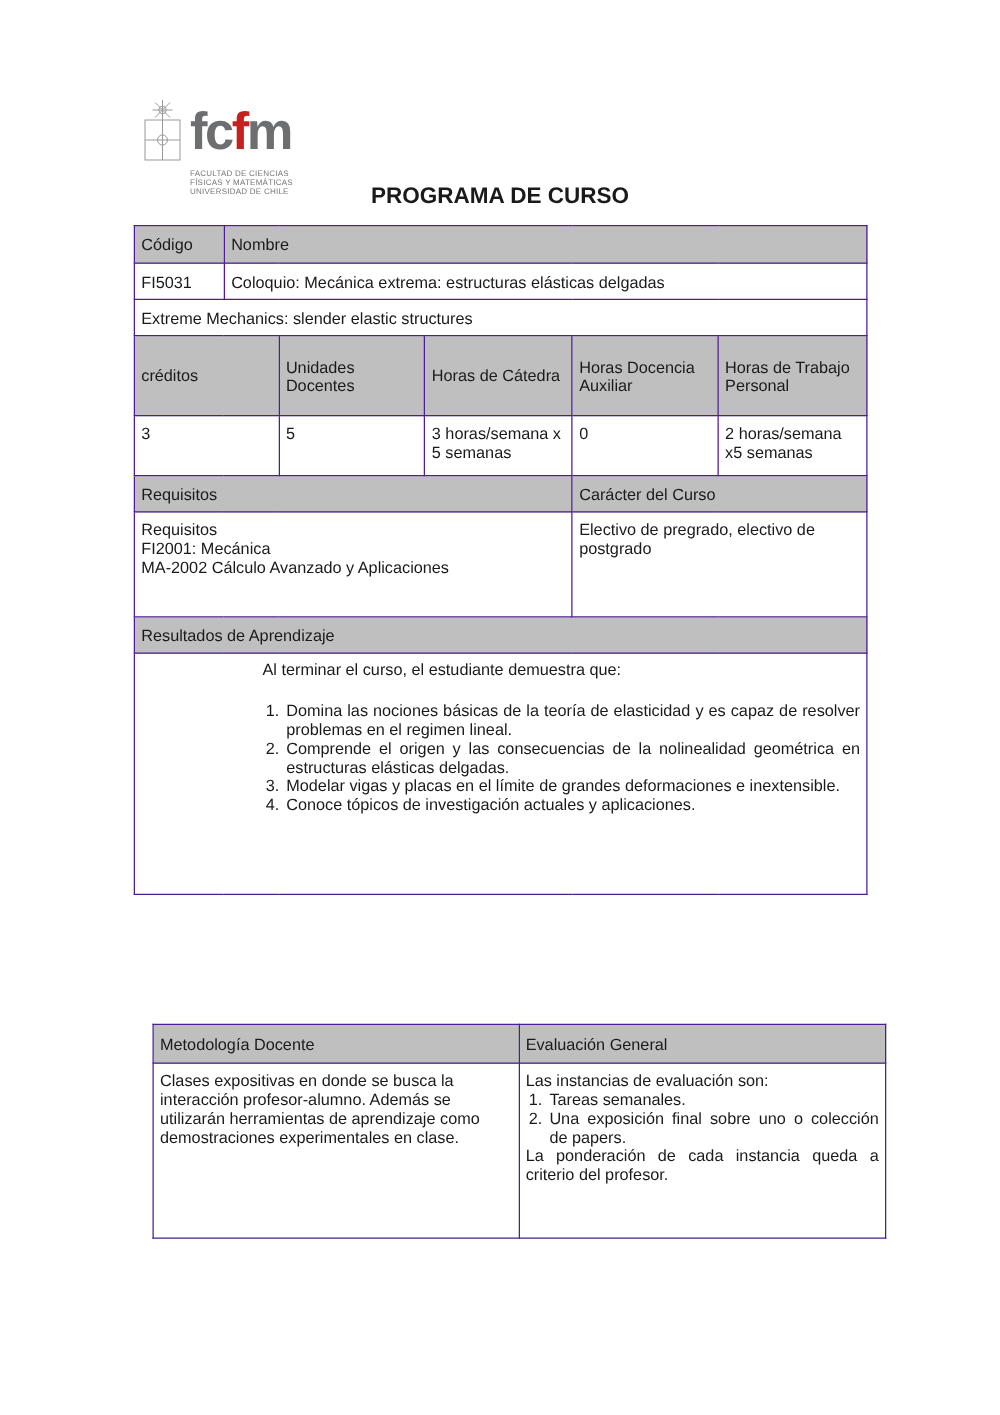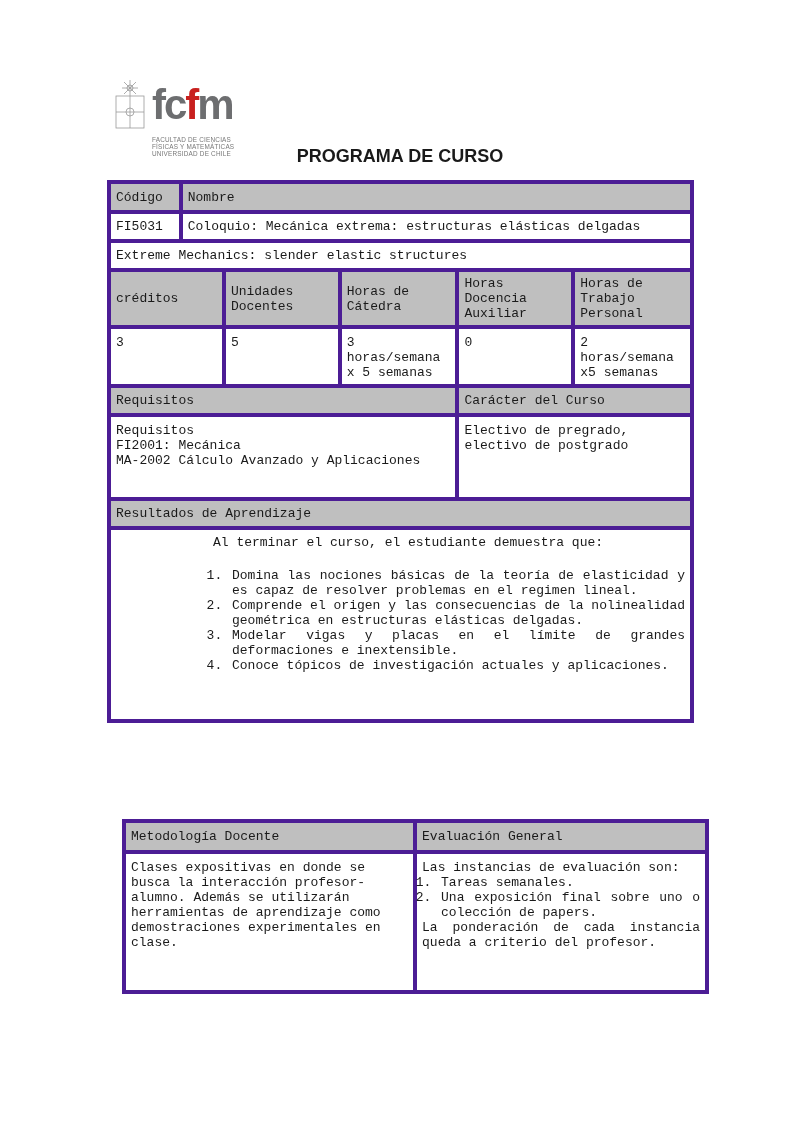--- a/index.html
+++ b/index.html
@@ -4,21 +4,21 @@
 <style>
   html,body{margin:0;padding:0;background:#ffffff;}
   body{width:800px;height:1132px;position:relative;font-family:"Liberation Sans",sans-serif;color:#1a1a1a;overflow:hidden;}
   .logo{position:absolute;left:112px;top:46px;width:130px;height:86px;margin-top:32px;}
   .crest{position:absolute;left:0;top:0;width:36px;height:54px;}
   .fcfm{position:absolute;left:40px;top:6px;font-family:"Liberation Sans",sans-serif;font-size:42px;font-weight:bold;color:#6d6e70;letter-spacing:-2px;line-height:42px;}
   .fcfm .f2{color:#c8201e;}
   .logo-sub{position:absolute;left:40px;top:58px;font-size:6.4px;color:#777;line-height:7px;letter-spacing:0.2px;}
   .doc-title{position:absolute;left:0;width:800px;top:146px;text-align:center;font-size:18px;font-weight:bold;}
   table{border-collapse:collapse;position:absolute;font-size:13px;}
-  td{border:4px solid #4c1d95;padding:4px 5px;vertical-align:middle;font-family:Liberation Mono, monospace;}
+  td{border:1px solid #4c1d95;padding:4px 5px;vertical-align:middle;}
   .g{background:#bfbfbf;}
   .c{margin-top:40px;}
   #t1{left:107px;top:180px;width:587px;}
   #t2{left:122px;top:819px;width:587px;}
   .tl{vertical-align:top;padding-top:6px;}
   ol{margin:0;padding-left:17px;}
   ol li{padding-left:2px;}
   .just{text-align:justify;}
 </style>
 </head>
@@ -62,21 +62,21 @@
     <td>Código</td>
     <td colspan="5">Nombre</td>
   </tr>
   <tr style="height:29px">
     <td>FI5031</td>
     <td colspan="5">Coloquio: Mecánica extrema: estructuras elásticas delgadas</td>
   </tr>
   <tr style="height:29px">
     <td colspan="6" class="c">Extreme Mechanics: slender elastic structures</td>
   </tr>
-  <tr style="height:40px" class="g c">
+  <tr style="height:64px" class="g c">
     <td colspan="2">créditos</td>
     <td>Unidades Docentes</td>
     <td>Horas de Cátedra</td>
     <td>Horas Docencia Auxiliar</td>
     <td>Horas de Trabajo Personal</td>
   </tr>
   <tr style="height:48px" class="c">
     <td colspan="2" class="tl">3</td>
     <td class="tl">5</td>
     <td class="tl">3 horas/semana x 5 semanas</td>

